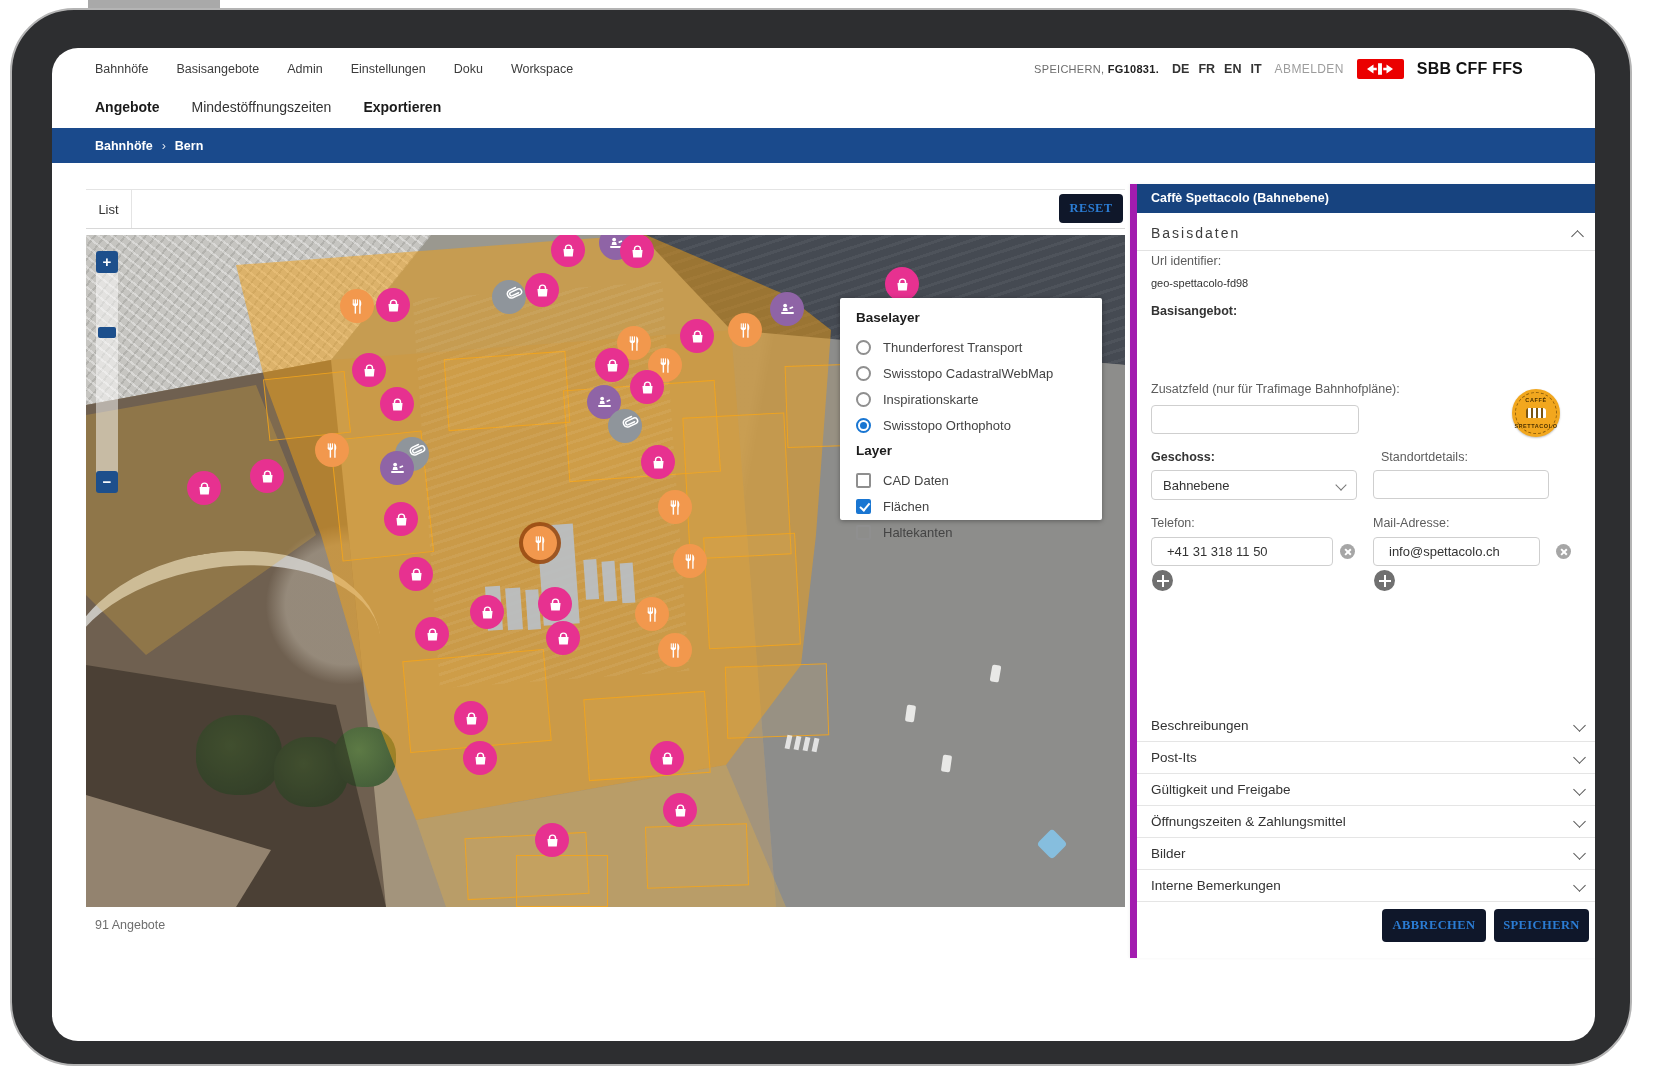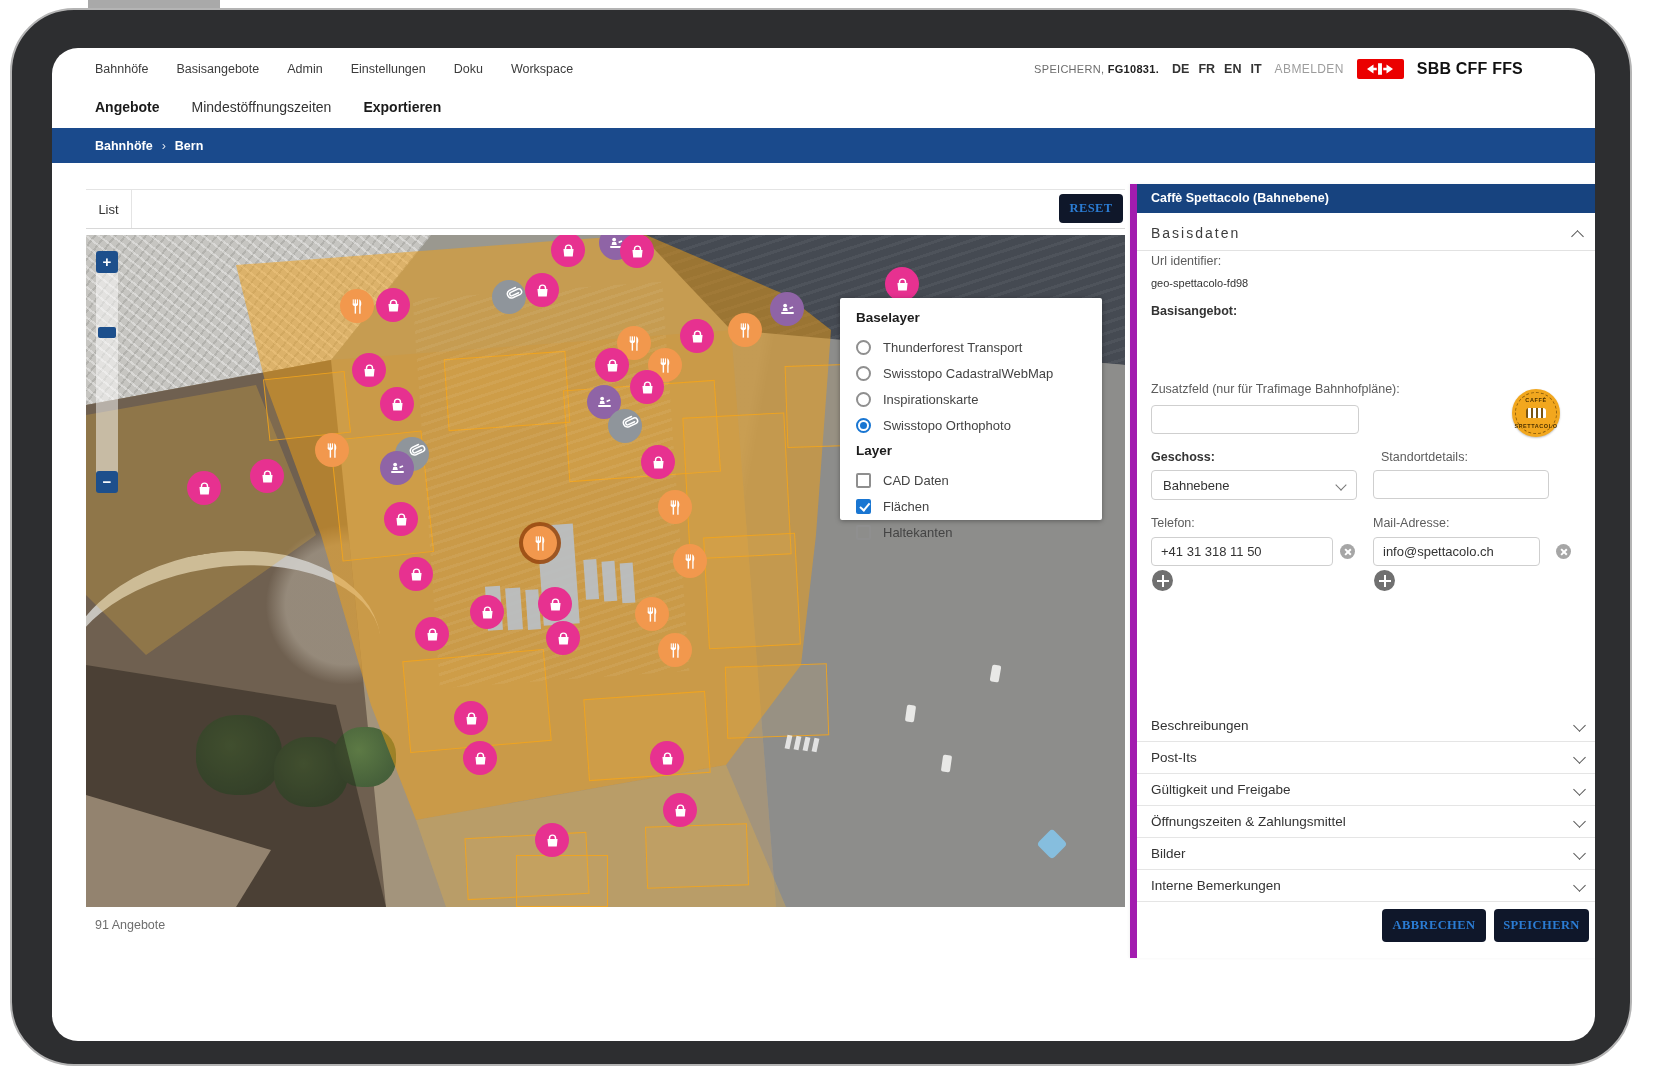--- a/index.html
+++ b/index.html
@@ -82,21 +82,21 @@
   .chev{display:inline-block;width:8px;height:8px;border-right:1.7px solid #555;border-bottom:1.7px solid #555;transform:rotate(45deg);}
   .chev.up{transform:rotate(-135deg);}
   .chev-abs{position:absolute;}
   .panel-hr{position:absolute;left:0;top:66px;width:100%;height:1px;background:#e2e2e2;}
   .plabel{position:absolute;font-size:12.5px;color:#5c5c5c;}
   .plabel.b{font-weight:700;color:#333;}
   .pvalue{position:absolute;font-size:11px;color:#333;}
   .pselect{position:absolute;height:30px;border:1px solid #cfcfcf;border-radius:4px;box-sizing:border-box;background:#fff;display:flex;align-items:center;padding:0 26px 0 11px;font-size:13px;color:#333;cursor:pointer;}
   .pselect .chev{position:absolute;right:11px;top:10px;width:7px;height:7px;border-color:#777;}
   .pselect.disabled{color:#9e9e9e;}
-  .pinput{position:absolute;height:29px;border:1px solid #cfcfcf;border-radius:4px;box-sizing:border-box;padding:0 9px;font-size:13px;color:#333;font-family:inherit;outline:none;}
+  .pinput{position:absolute;height:29px;border:1px solid #cfcfcf;border-radius:4px;box-sizing:border-box;padding:0 15px;font-size:13px;color:#333;font-family:inherit;outline:none;}
   .clear{position:absolute;width:15px;height:15px;border-radius:50%;background:#a6a6a6;cursor:pointer;}
   .clear::before,.clear::after{content:'';position:absolute;left:6.6px;top:3.6px;width:1.8px;height:8px;background:#fff;}
   .clear::before{transform:rotate(45deg);} .clear::after{transform:rotate(-45deg);}
   .plus{position:absolute;width:21px;height:21px;border-radius:50%;background:#707070;cursor:pointer;}
   .plus::before{content:'';position:absolute;left:9.5px;top:4.5px;width:2px;height:12px;background:#fff;}
   .plus::after{content:'';position:absolute;left:4.5px;top:9.5px;width:12px;height:2px;background:#fff;}
   .cslogo{position:absolute;left:375px;top:205px;width:48px;height:48px;border-radius:50%;background:#f2a71e;box-shadow:0 1px 2px rgba(0,0,0,.25);}
   .cslogo::before{content:'';position:absolute;inset:3px;border:1px dashed rgba(80,50,0,.6);border-radius:50%;}
   .cslogo .t{position:absolute;width:100%;text-align:center;font-size:5.5px;font-weight:700;color:#4a3000;letter-spacing:.6px;}
   .cslogo .t1{top:8px;} .cslogo .t2{bottom:8px;}

